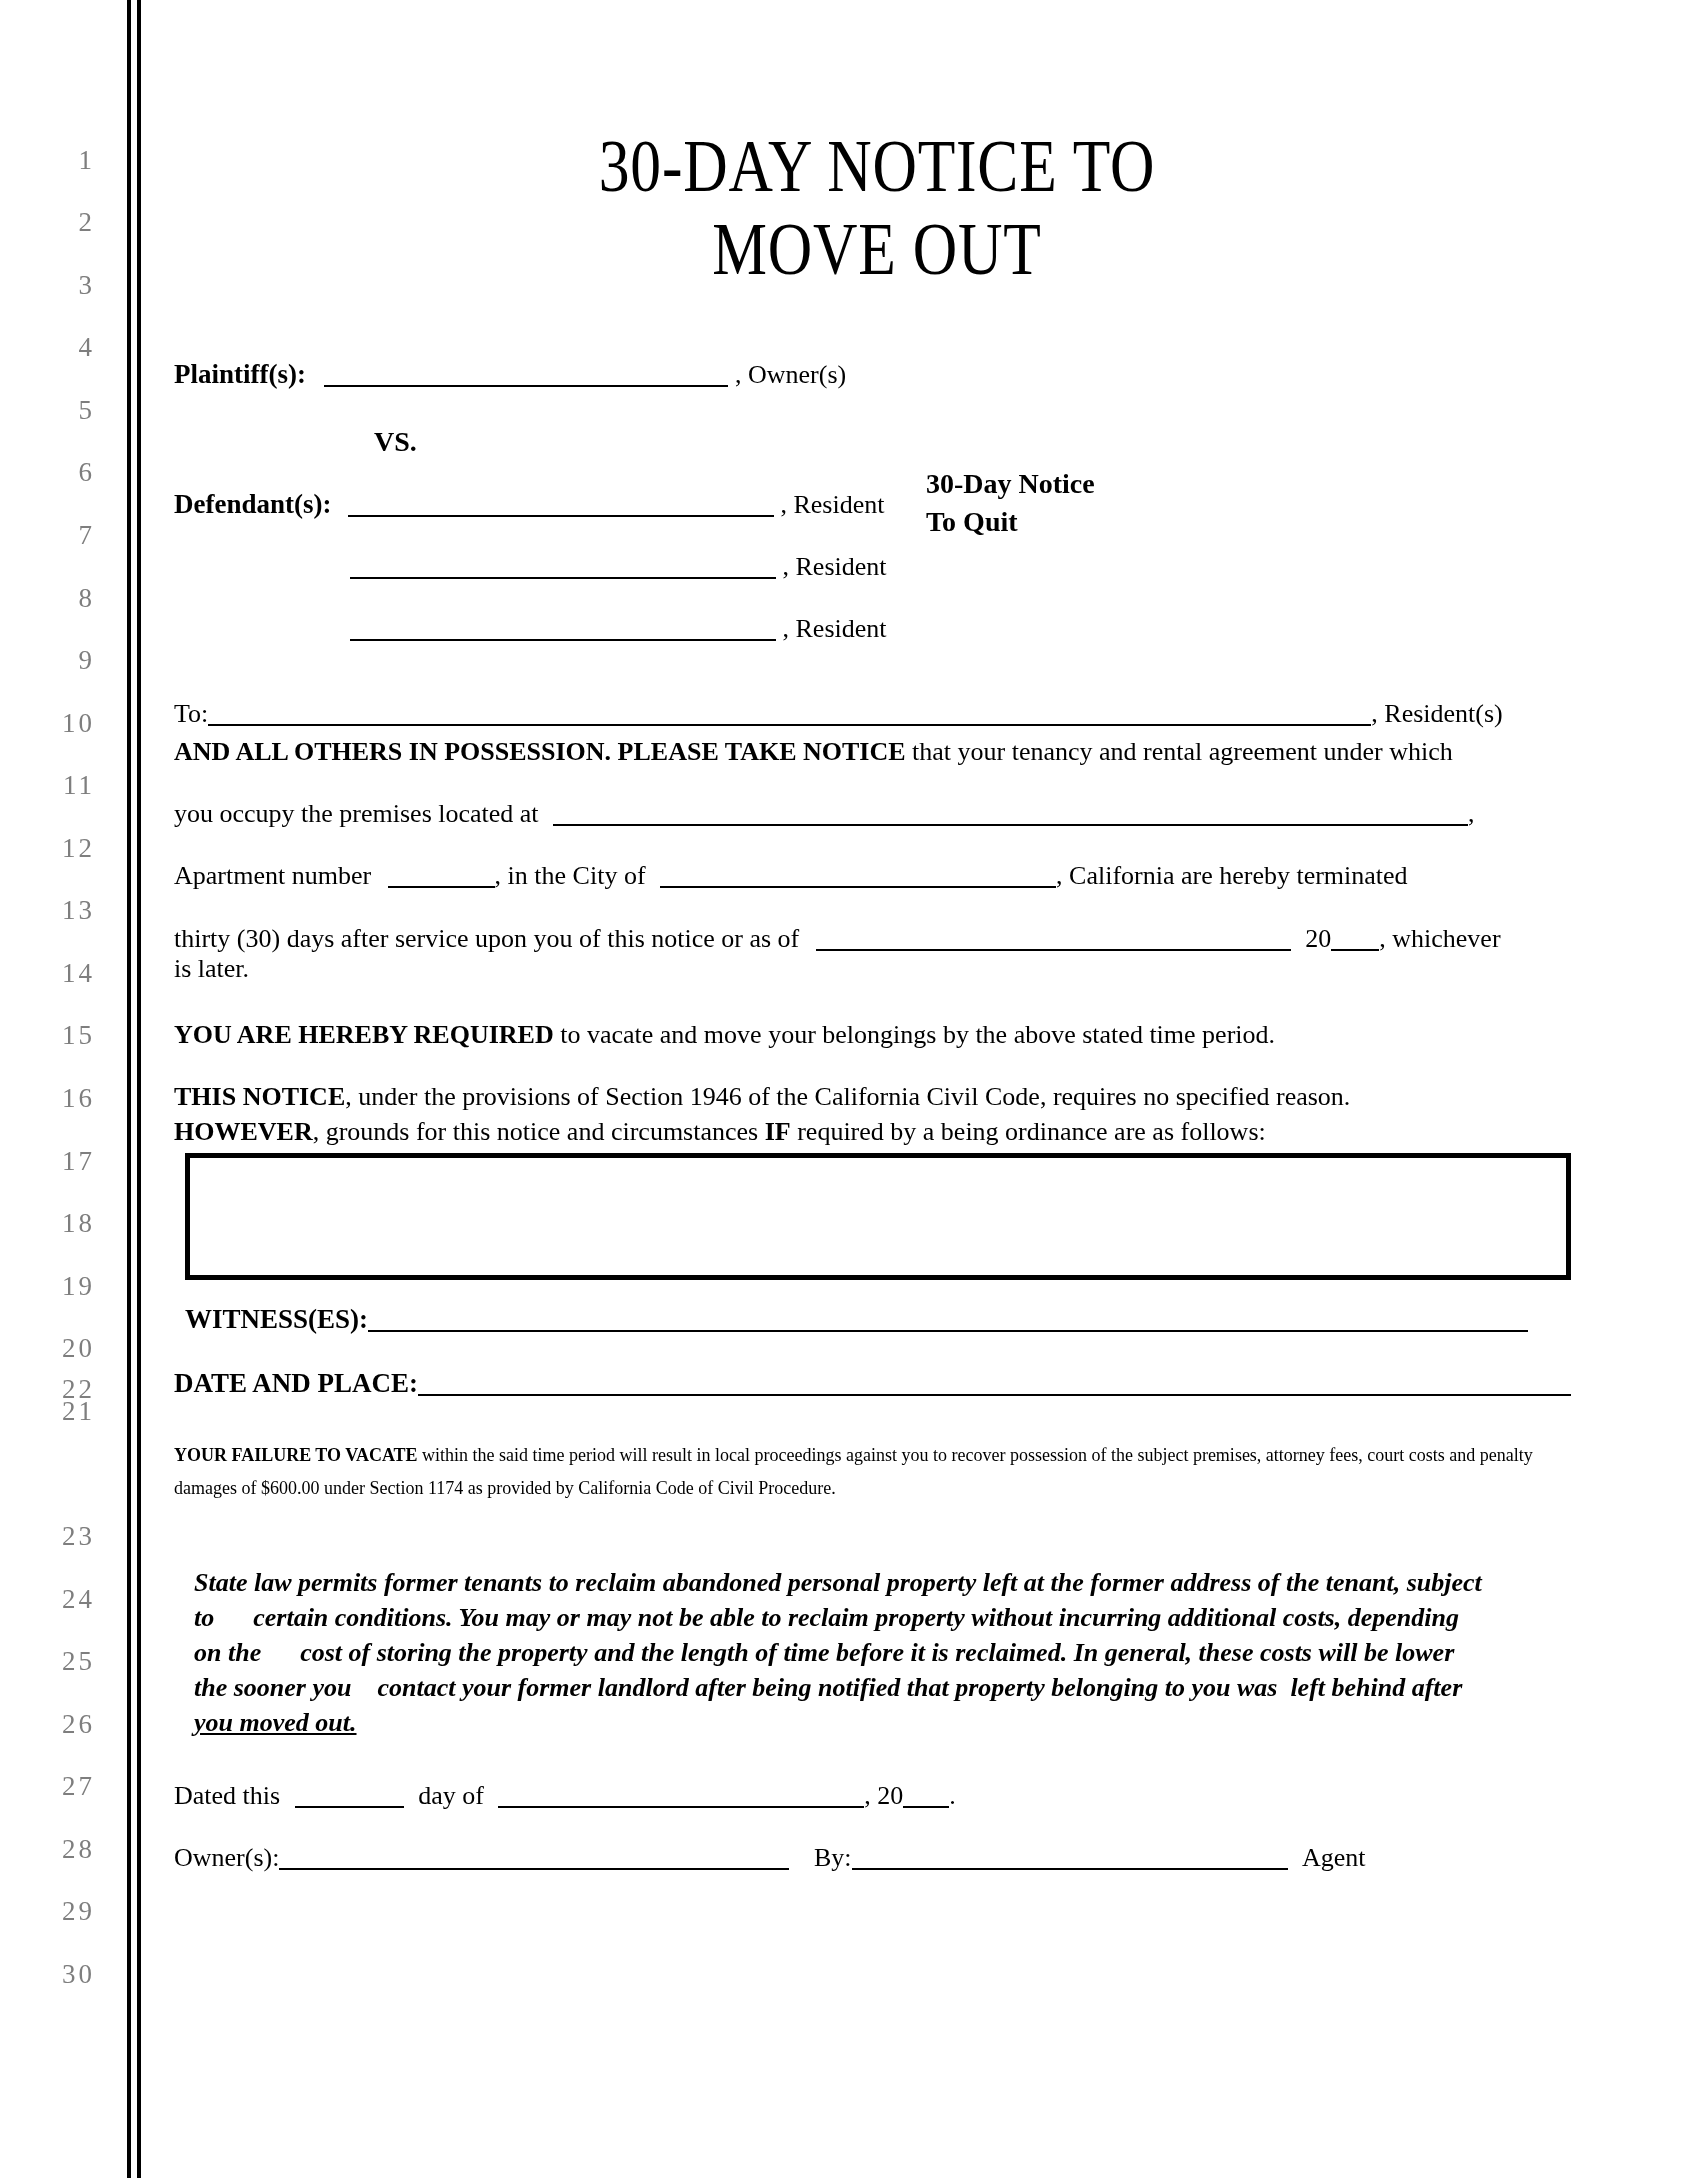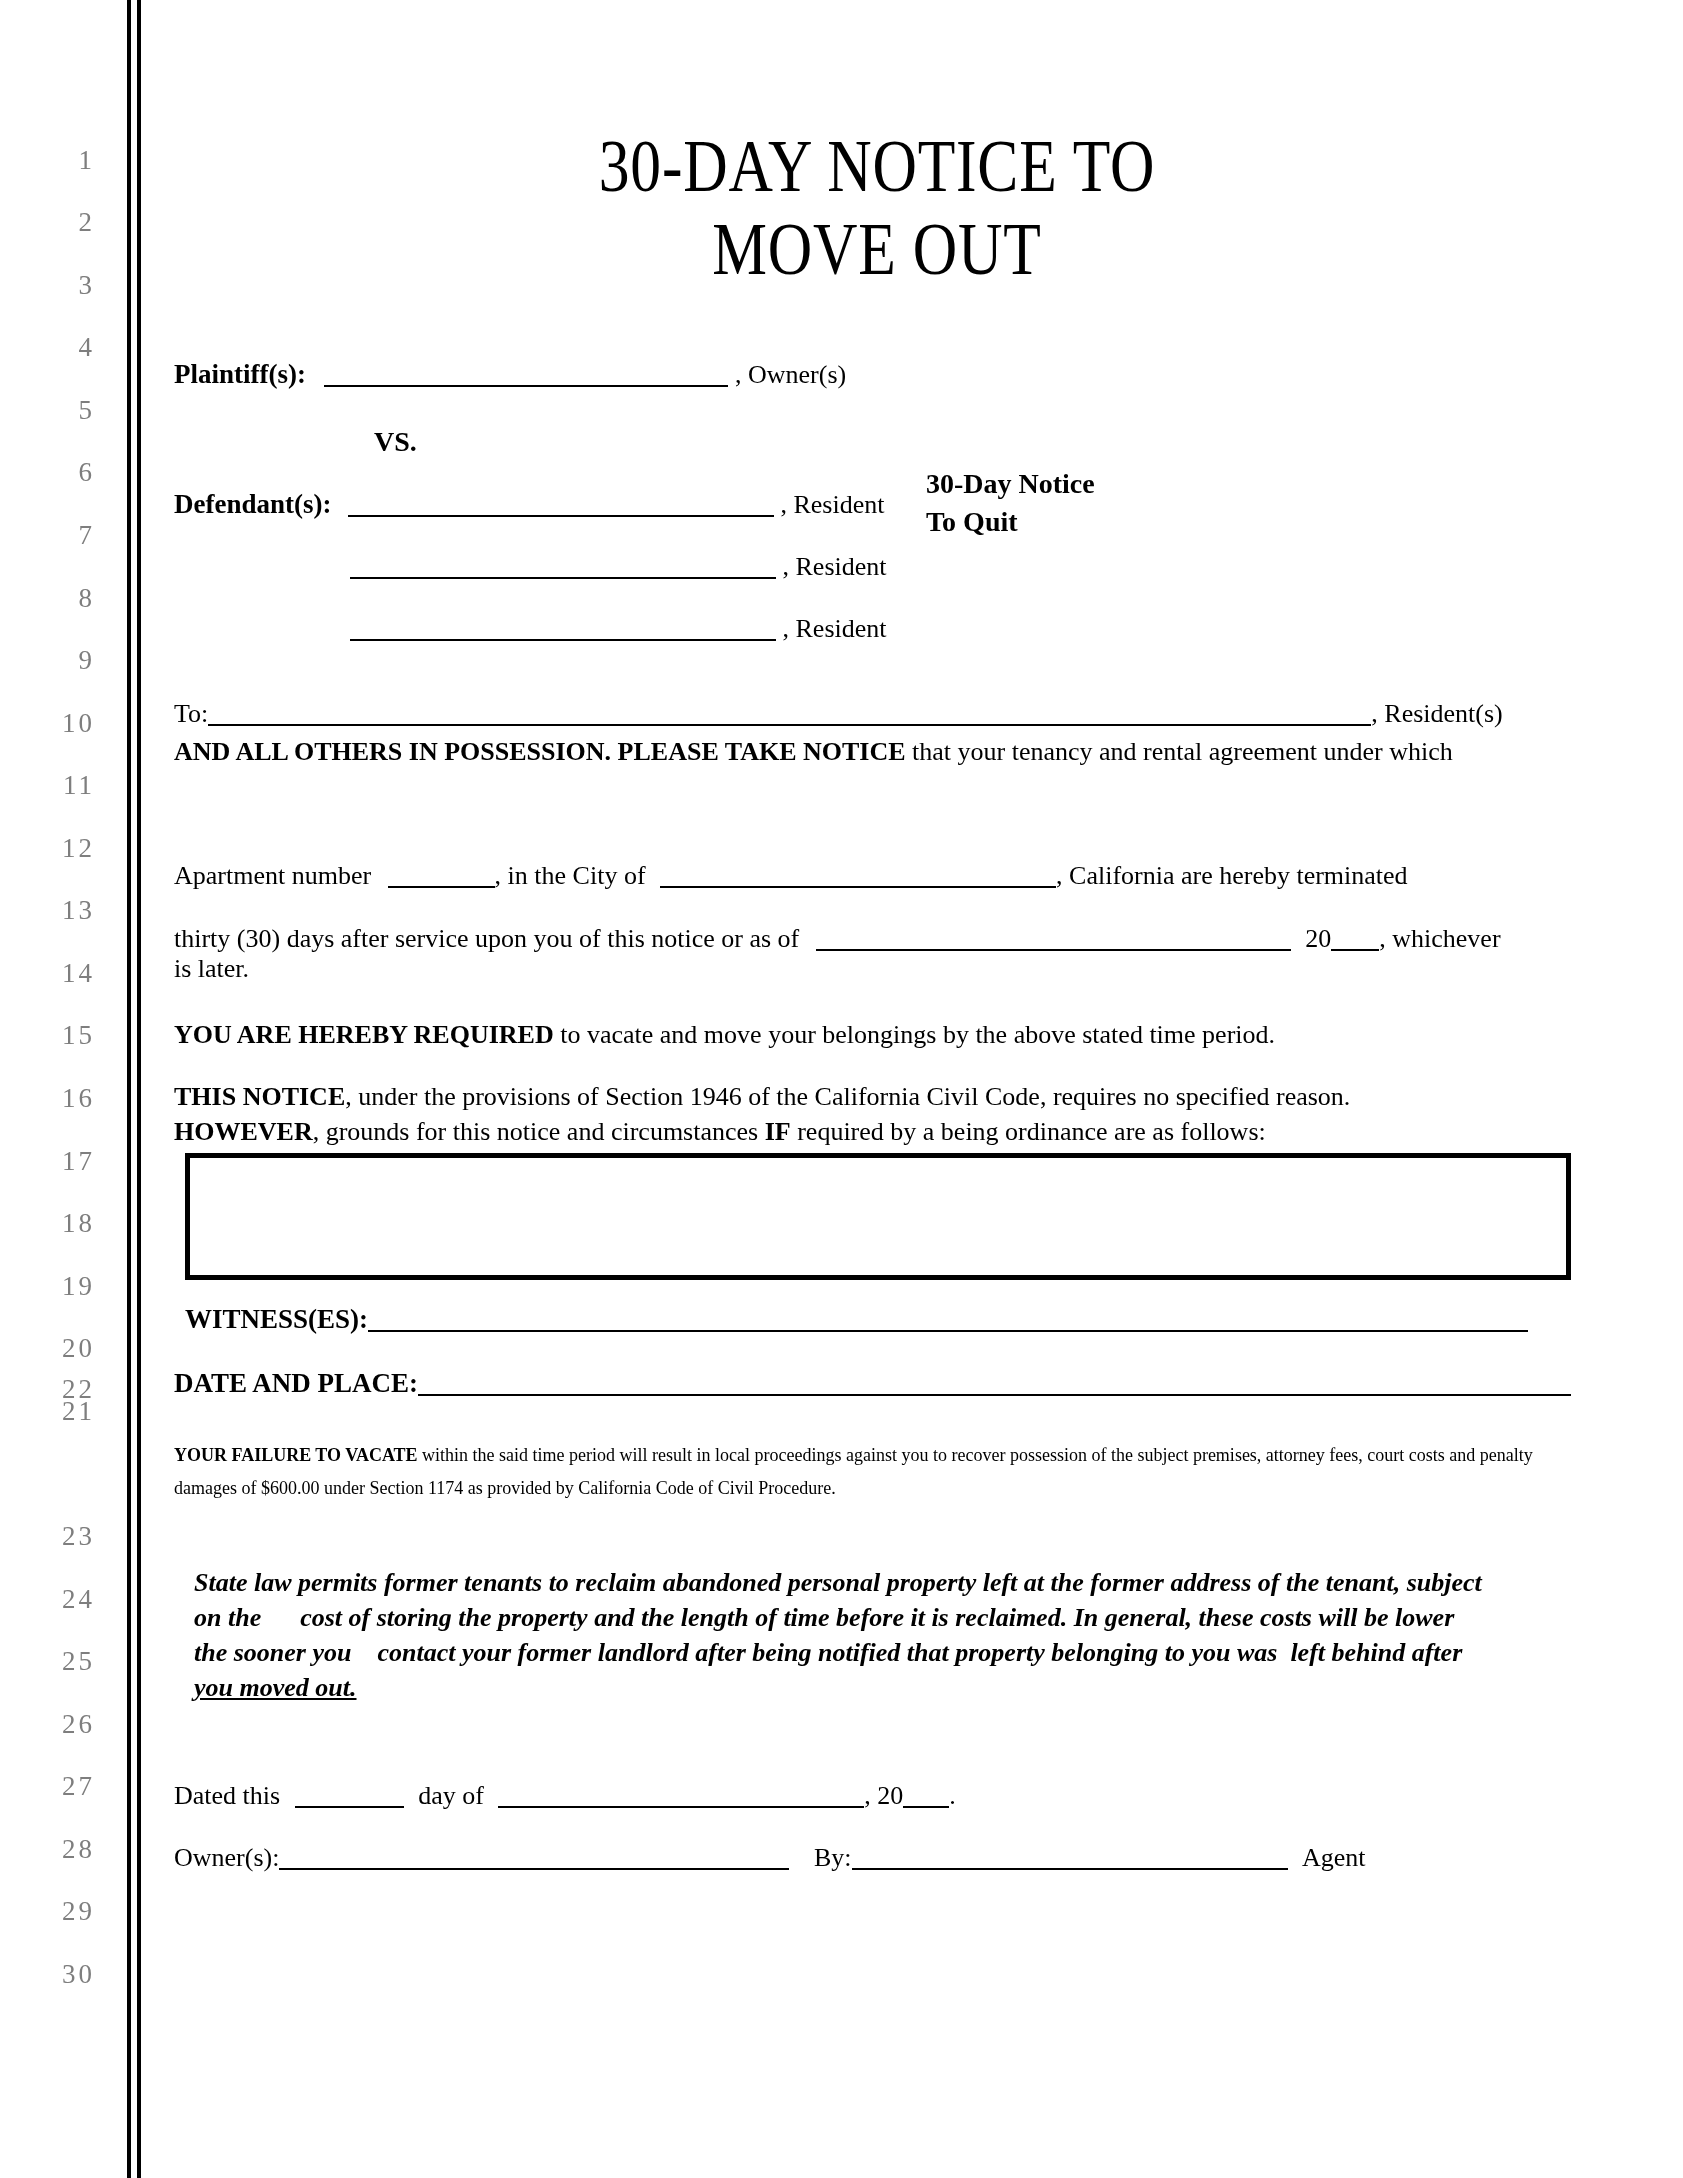--- a/index.html
+++ b/index.html
@@ -227,20 +227,24 @@
 To Quit</div>
 
     <div class="row" style="left:0px; top:693px;">
       <span>To:</span><span class="fill" style="width:1163px;"></span><span>, Resident(s)</span>
     </div>
 
     <div class="row" style="left:0px; top:731px;">
       <span class="b">AND ALL OTHERS IN POSSESSION.  PLEASE TAKE NOTICE</span><span> that your tenancy and rental agreement under which</span>
     </div>
 
+    <div class="row" style="left:0px; top:793px;">
+      <span>you occupy the premises located at</span>
+      <span class="fill" style="width:915px; margin-left:8px;"></span><span>,</span>
+    </div>
 
     <div class="row" style="left:0px; top:855px;">
       <span>Apartment number</span>
       <span class="fill" style="width:107px; margin-left:10px;"></span><span>, in the City of</span>
       <span class="fill" style="width:396px; margin-left:8px;"></span><span>, California are hereby terminated</span>
     </div>
 
     <div class="row" style="left:0px; top:918px;">
       <span>thirty (30) days after service upon you of this notice or as of</span>
       <span class="fill" style="width:475px; margin-left:10px;"></span>
@@ -269,20 +273,21 @@
     <div class="uline-row" style="left:0px; top:1368px;">
       <span>DATE AND PLACE:</span><span class="fill" style="width:1153px;"></span>
     </div>
 
     <div class="para" style="left:0px; top:1439px;">
       <span class="b">YOUR FAILURE TO VACATE</span><span> within the said time period will result in local proceedings against you to recover possession of the subject premises, attorney fees, court costs and penalty damages of $600.00 under Section 1174 as provided by California Code of Civil Procedure.</span>
     </div>
 
     <div class="para-italic" style="top:1565px;">
       <div style="white-space:pre;">State law permits former tenants to reclaim abandoned personal property left at the former address of the tenant, subject</div>
+      <div style="white-space:pre;">to      certain conditions. You may or may not be able to reclaim property without incurring additional costs, depending</div>
       <div style="white-space:pre;">on the      cost of storing the property and the length of time before it is reclaimed. In general, these costs will be lower</div>
       <div style="white-space:pre;">the sooner you    contact your former landlord after being notified that property belonging to you was  left behind after</div>
       <div style="white-space:pre;text-decoration:underline;">you moved out.</div>
     </div>
 
     <div class="row" style="left:0px; top:1775px;">
       <span>Dated this</span>
       <span class="fill" style="width:109px; margin-left:8px;"></span>
       <span style="margin-left:8px;">day of</span>
       <span class="fill" style="width:366px; margin-left:8px;"></span><span>, 20</span><span class="fill" style="width:46px;"></span><span>.</span>

